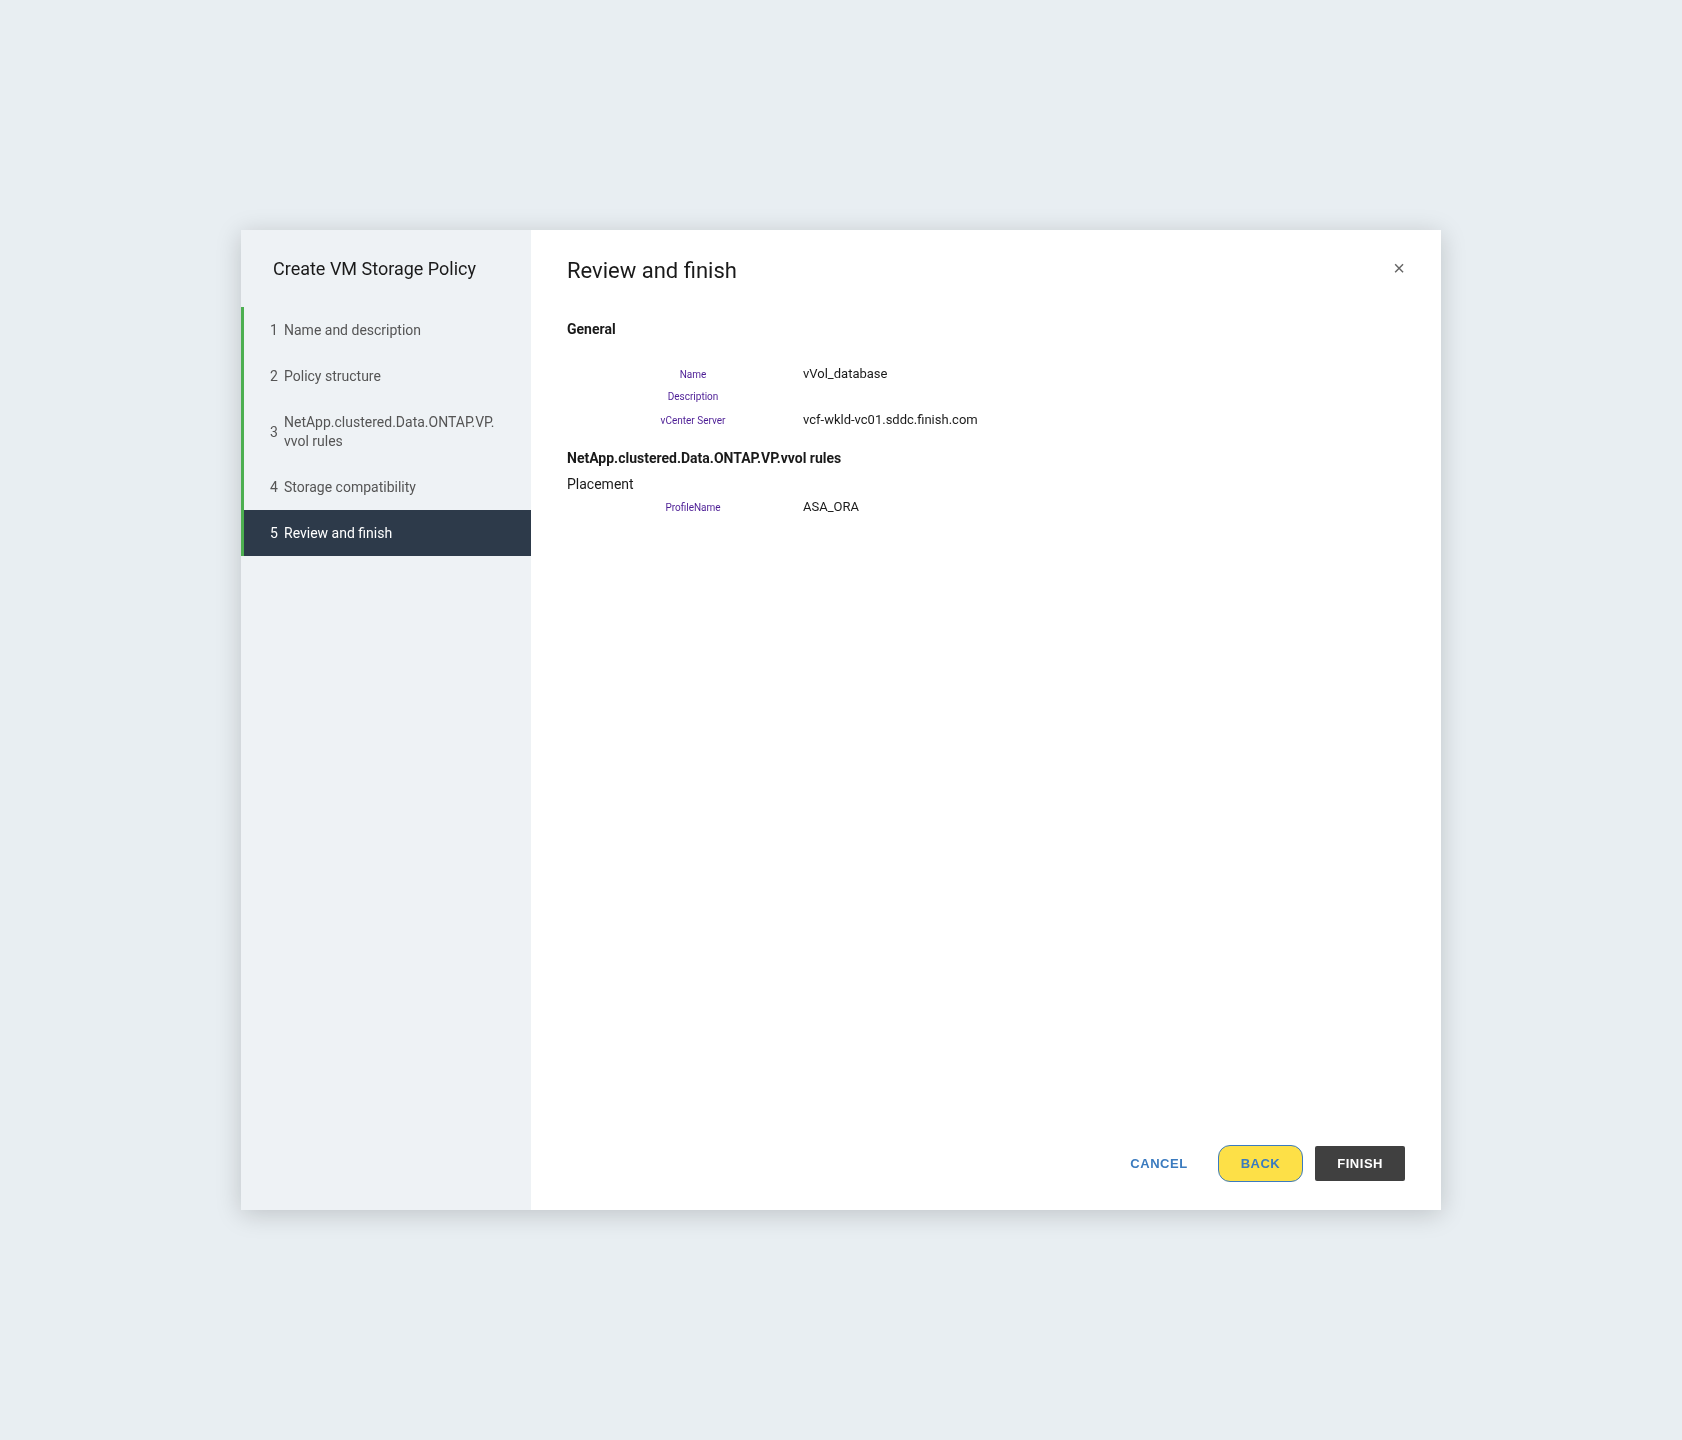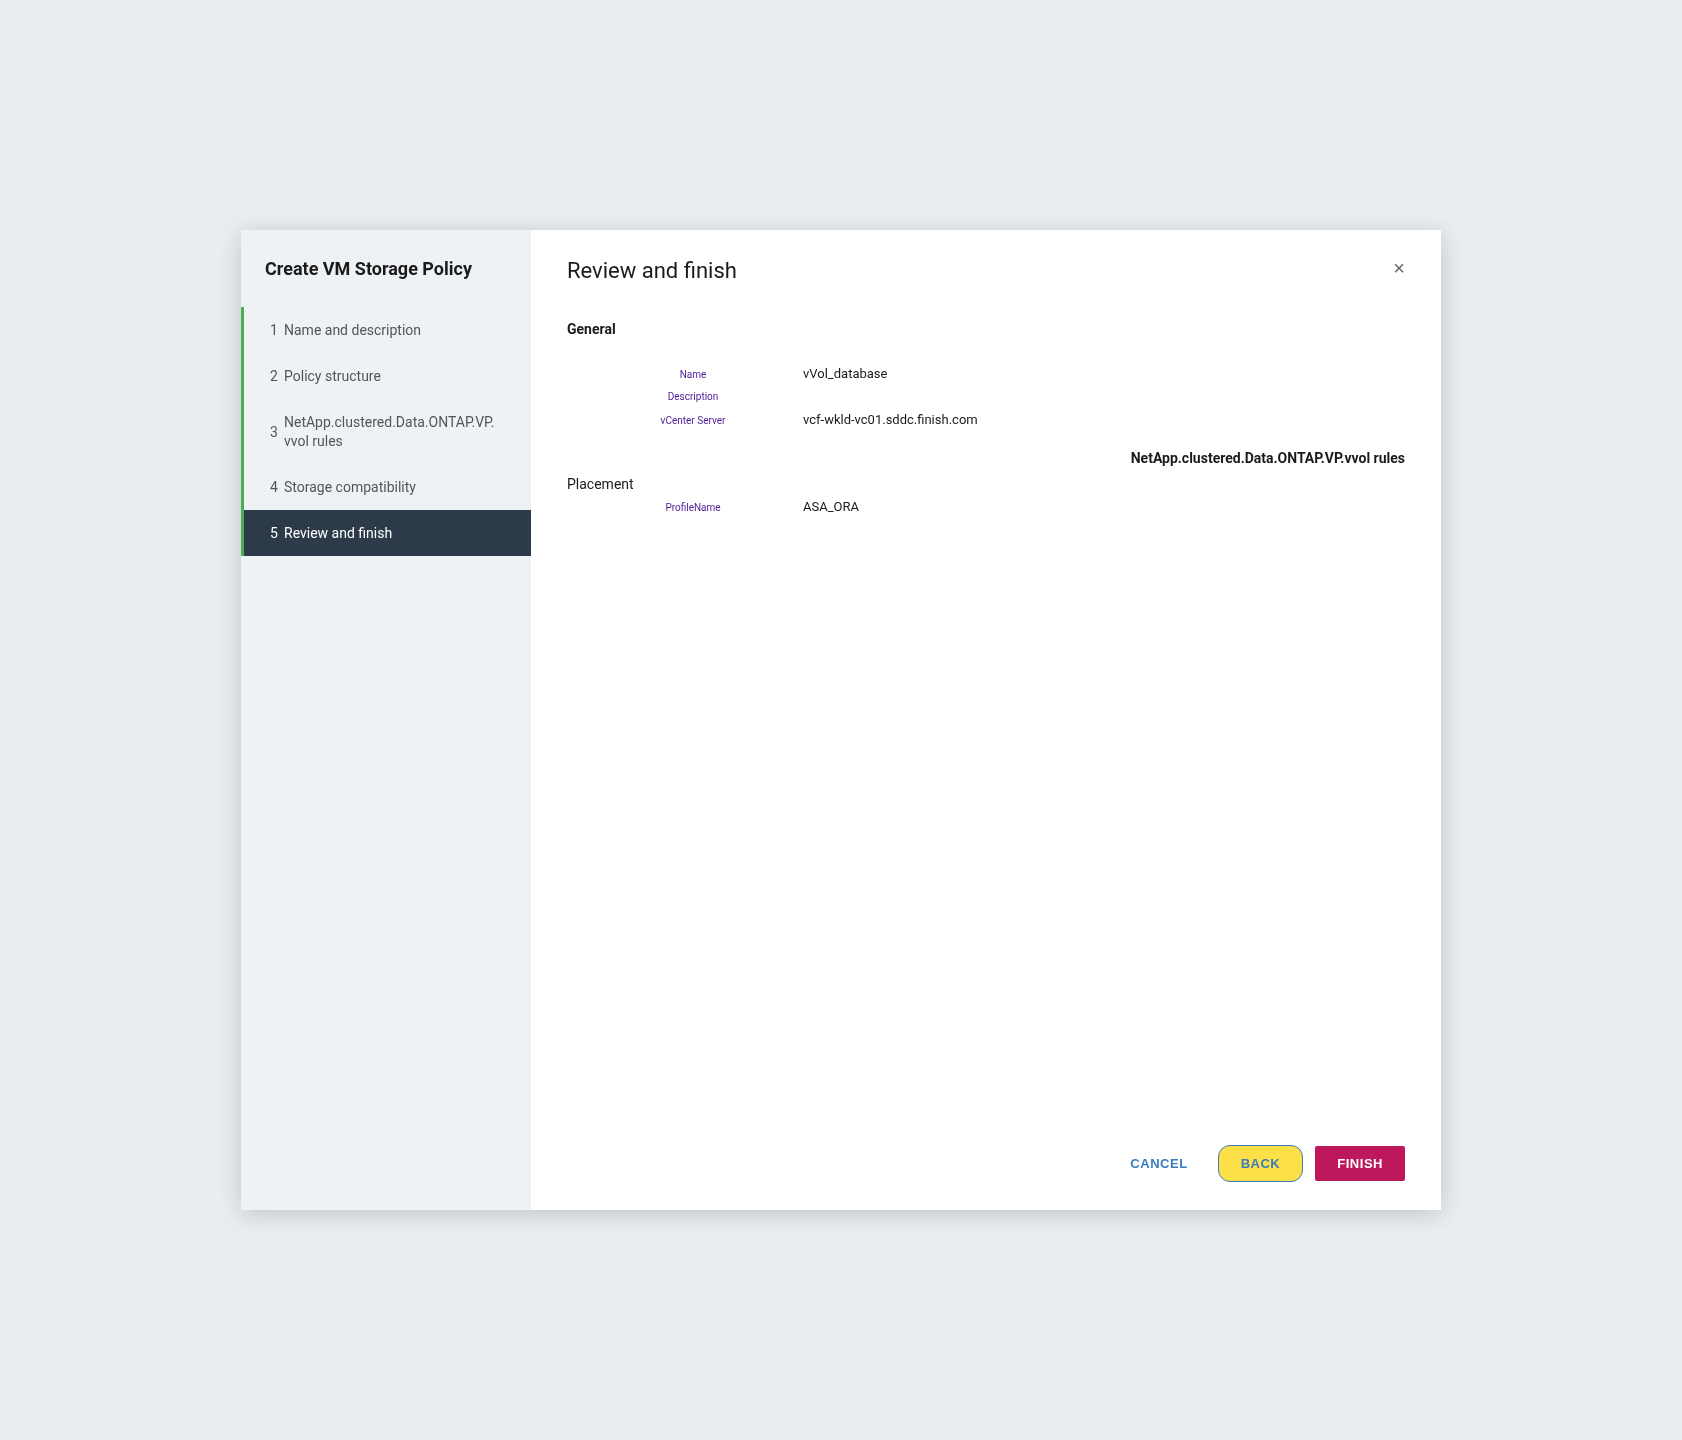--- a/index.html
+++ b/index.html
@@ -27,23 +27,23 @@
     
     .sidebar {
       width: 290px;
       min-width: 290px;
       background: #eef2f5;
       padding: 0;
       display: flex;
       flex-direction: column;
     }
     .sidebar-title {
-      padding: 28px 24px 28px 24px;
+      padding: 28px 24px 28px 32px;
       font-size: 18px;
-      font-weight: 700;
+      font-weight: 400;
       color: #1a1a1a;
       border-bottom: none;
     }
     .sidebar-steps {
       list-style: none;
       padding: 0;
     }
     .sidebar-step {
       display: flex;
       align-items: center;
@@ -121,21 +121,20 @@
       font-size: 14px;
       color: #1a1a1a;
       margin-bottom: 24px;
     }
     .section-rules-header {
       font-weight: 700;
       font-size: 14px;
       color: #1a1a1a;
       margin-top: 18px;
       margin-bottom: 4px;
-      text-align: right;
     }
     .field-row {
       display: flex;
       align-items: baseline;
       padding: 5px 0 5px 16px;
     }
     .field-label {
       width: 220px;
       min-width: 220px;
       color: #4c1d95;
@@ -176,21 +175,21 @@
       color: #3b7bbf;
       font-size: 13px;
       font-weight: 600;
       cursor: pointer;
       padding: 10px 22px;
       letter-spacing: 0.04em;
       text-transform: uppercase;
       border-radius: 12px;
     }
     .btn-finish {
-      background: #be185d;
+      background: #404040;
       border: none;
       color: #fff;
       font-size: 13px;
       font-weight: 600;
       cursor: pointer;
       padding: 10px 22px;
       letter-spacing: 0.04em;
       text-transform: uppercase;
       border-radius: 2px;
     }

